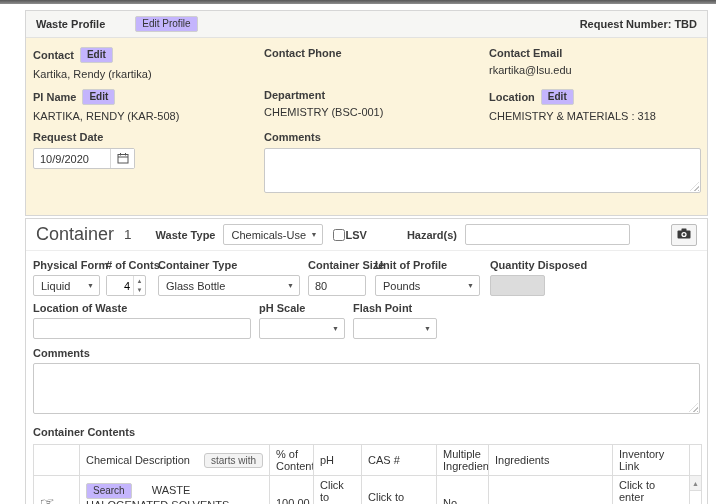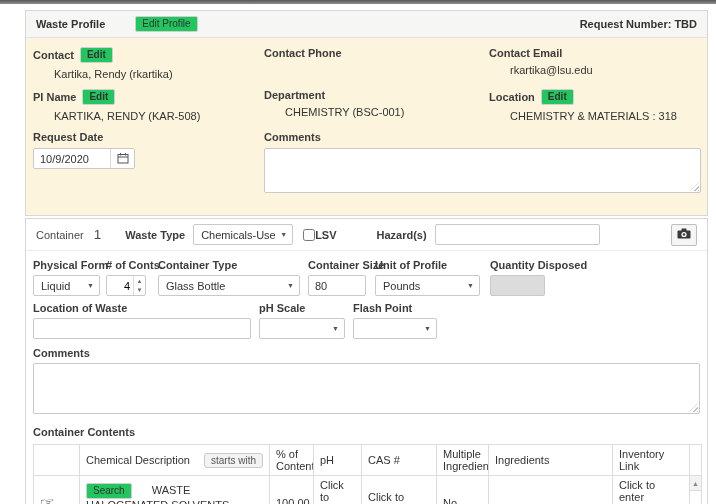--- a/index.html
+++ b/index.html
@@ -15,50 +15,50 @@
   .panel { position:absolute; left:25px; width:683px; border:1px solid #d6d6d6; background:#fff; }
   #profile-panel { top:10px; }
   #container-panel { top:218px; height:362px; }
 
   .panel-hdr { display:flex; align-items:center; background:#f6f6f4;
     border-bottom:1px solid #e2e2e0; padding:6px 10px; height:27px; }
   .panel-ttl { font-weight:bold; color:#333; }
   .spacer { flex:1; }
   .req-num { font-weight:bold; }
 
-  .btn-chip { display:inline-block; background:#22c55e; border:1px solid #cfcfcf;
+  .btn-chip { display:inline-block; background:#c4b5fd; border:1px solid #cfcfcf;
     border-radius:2px; color:#333; font-size:10px; line-height:12px;
     padding:1px 6px; cursor:pointer; white-space:nowrap; }
 
   
   .profile-body { background:#fcf4dc; padding:9px 0 22px 0; }
   .pgrid { display:grid; grid-template-columns:231px 225px 1fr; padding:0 7px; }
   .fld { margin-bottom:9px; min-height:30px; }
   .flabel { display:flex; align-items:center; gap:6px; font-weight:bold;
     color:#3c3c3c; margin-bottom:5px; white-space:nowrap; }
-  .fval { color:#333; min-height:12px;margin-left:21px; }
+  .fval { color:#333; min-height:12px; }
 
   .date-wrap { display:flex; width:102px; height:21px; background:#fff;
     border:1px solid #c9c9c9; border-radius:2px; margin-top:2px; }
   .date-input { flex:1; min-width:0; border:none; outline:none; padding:0 6px;
     font:11px "Liberation Sans", sans-serif; color:#333; background:transparent; }
   .date-btn { width:24px; display:flex; align-items:center; justify-content:center;
     border-left:1px solid #d8d8d8; cursor:pointer; background:#fff; }
 
   .ta-wrap { position:relative; margin-top:2px; }
   textarea { display:block; width:100%; border:1px solid #c9c9c9; border-radius:2px;
     resize:none; outline:none; background:#fff; font:11px "Liberation Sans", sans-serif; }
   .grip { position:absolute; right:2px; bottom:2px; width:9px; height:9px;
     background:repeating-linear-gradient(135deg,#bfbfbf 0 1px,transparent 1px 3px);
     clip-path:polygon(100% 0,100% 100%,0 100%); pointer-events:none; }
 
   
   .c-hdr { display:flex; align-items:center; padding:6px 10px; height:32px;
     border-bottom:1px solid #ededed; }
-  .c-title { font-size:11px; color:#4a4a4a; }
+  .c-title { font-size:18px; color:#4a4a4a; }
   .c-num { font-size:13.5px; color:#4a4a4a; margin-left:10px; }
   .bold-lbl { font-weight:bold; color:#3c3c3c; white-space:nowrap; }
 
   .sel { display:flex; align-items:center; justify-content:space-between;
     height:21px; background:#fff; border:1px solid #c9c9c9; border-radius:2px;
     padding:0 5px 0 7px; cursor:pointer; overflow:hidden; }
   .sel .sel-txt { white-space:nowrap; overflow:hidden; }
   .arr { font-size:7px; color:#555; margin-left:5px; flex:none; }
 
   .txt-input { height:21px; border:1px solid #c9c9c9; border-radius:2px;

